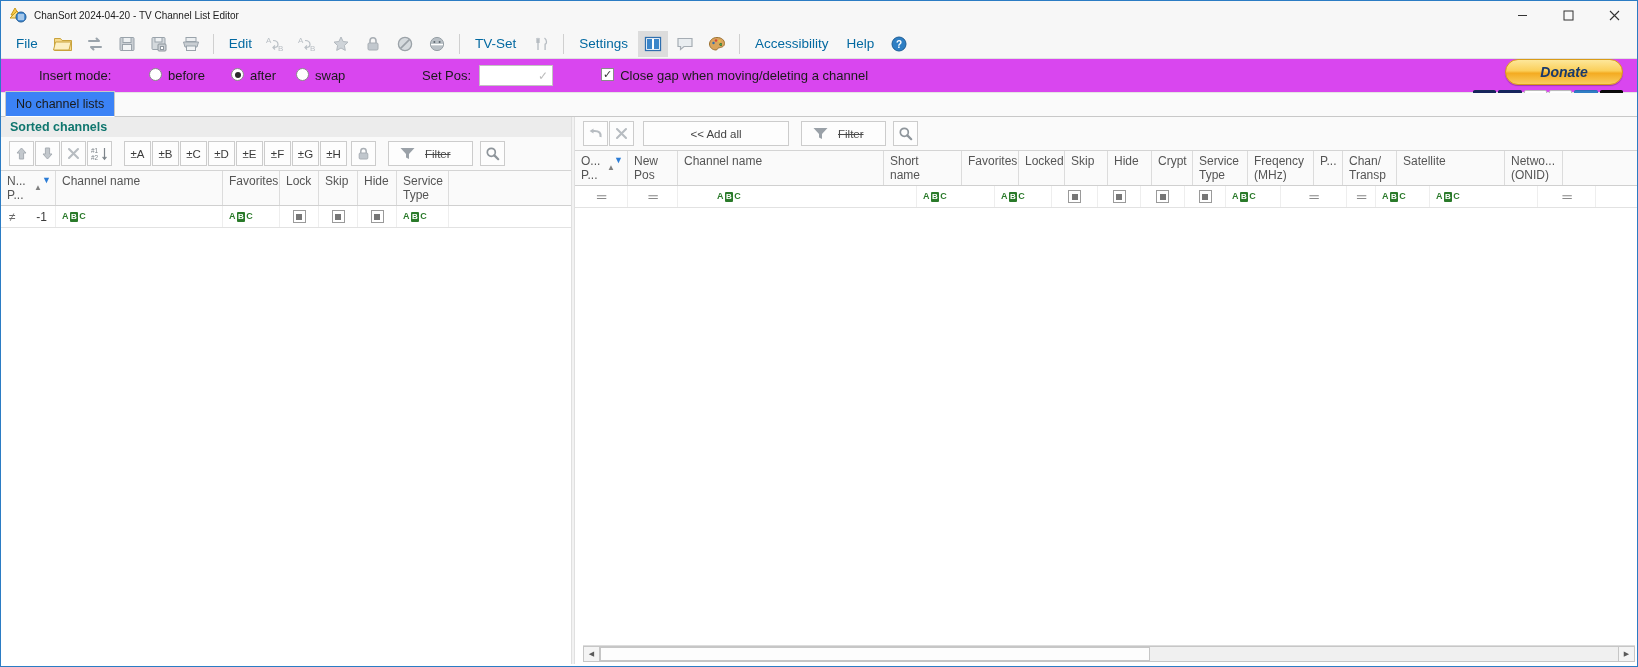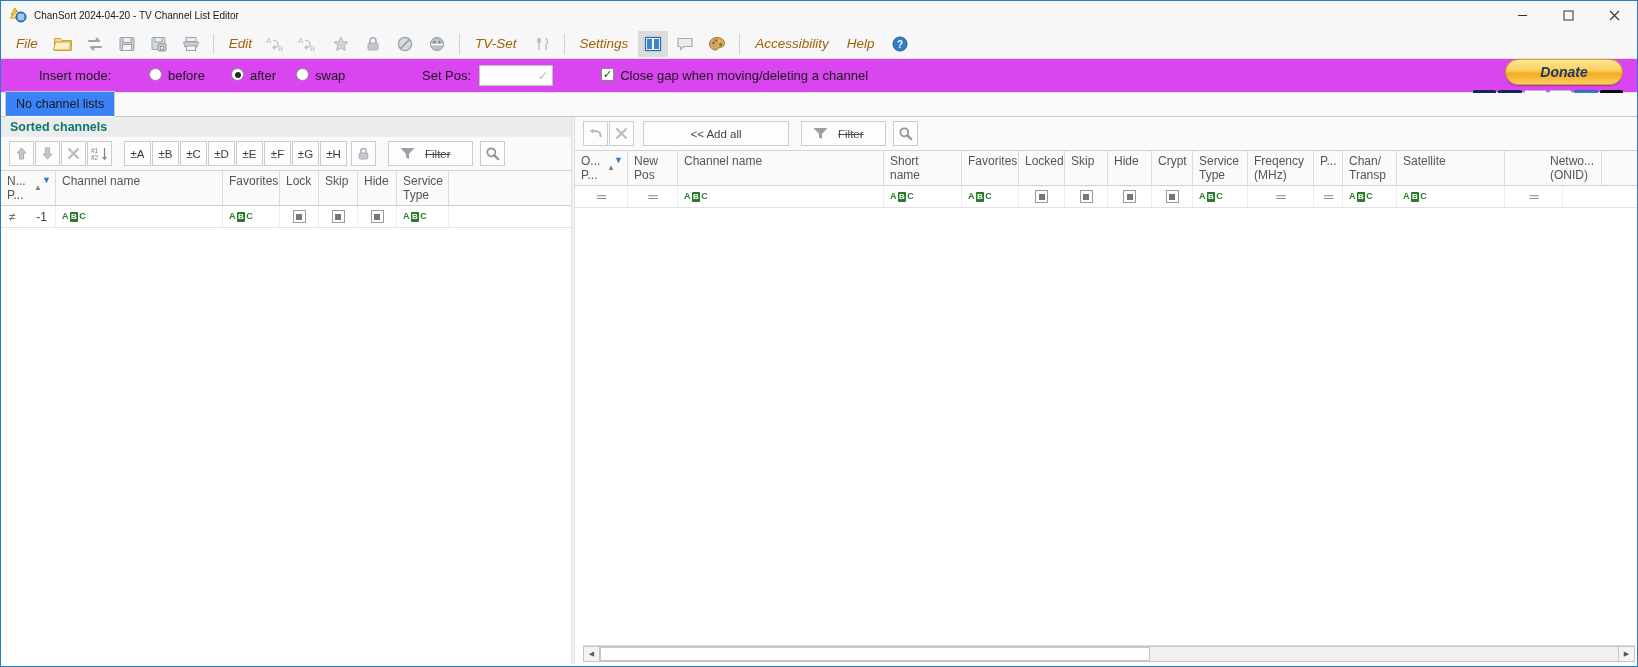--- a/index.html
+++ b/index.html
@@ -40,23 +40,22 @@
   
   .menubar {
     height: 30px;
     display: flex; align-items: center;
     background: #f7f7f7;
     border-bottom: 1px solid #e0e0e0;
     padding-left: 6px;
   }
   .mi {
     height: 26px; display: flex; align-items: center;
-    padding: 0 9px; font-size: 13.5px; color: #a16207;
+    padding: 0 9px; font-size: 13.5px; color: #0369a1;
     white-space: nowrap;
-    font-style: italic;
   }
   .tb-btn {
     width: 30px; height: 26px;
     display: flex; align-items: center; justify-content: center;
     margin: 0 1px;
   }
   .tb-btn.active { background: #dcdcdc; }
   .tb-sep { width: 1px; height: 20px; background: #d0d0d0; margin: 0 6px; }
 
   
@@ -655,35 +654,35 @@
           <div class="gh" style="width:29px;">
               <span class="ghtxt">P...</span>
             </div>
           <div class="gh" style="width:54px;">
               <span class="ghtxt">Chan/
 Transp</span>
             </div>
           <div class="gh" style="width:108px;">
               <span class="ghtxt">Satellite</span>
             </div>
-          <div class="gh" style="width:58px;margin-left:39px;">
+          <div class="gh" style="width:58px;">
               <span class="ghtxt">Netwo...
 (ONID)</span>
             </div>
           <div class="gh" style="flex:1;border-right:none;"></div>
         </div>
 
         <div class="gfilterrow">
           <div class="gf c" style="width:53px;">
               <span class="eqbox">═</span>
             </div>
           <div class="gf c" style="width:50px;">
               <span class="eqbox">═</span>
             </div>
-          <div class="gf" style="width:206px;">
+          <div class="gf" style="width:206px;margin-left:33px;">
               <span class="abc">A<b>B</b>C</span>
             </div>
           <div class="gf" style="width:78px;">
               <span class="abc">A<b>B</b>C</span>
             </div>
           <div class="gf" style="width:57px;">
               <span class="abc">A<b>B</b>C</span>
             </div>
           <div class="gf c" style="width:46px;">
               <span class="chkbox">

